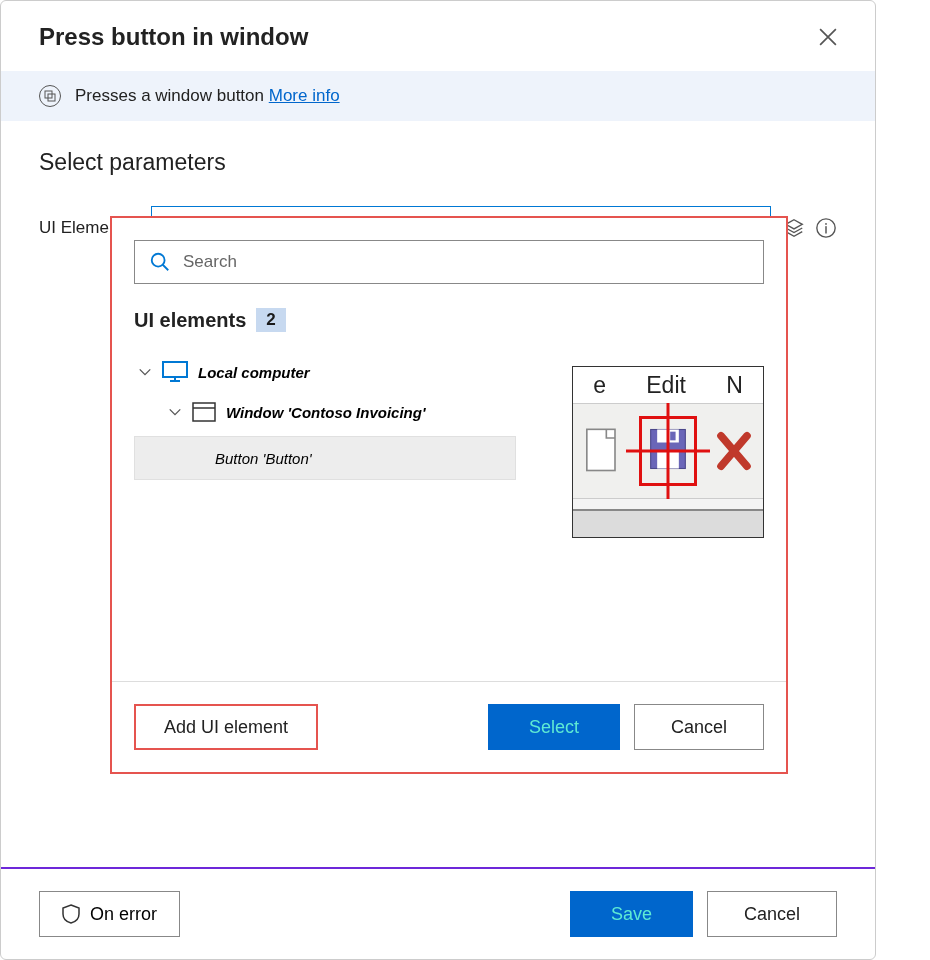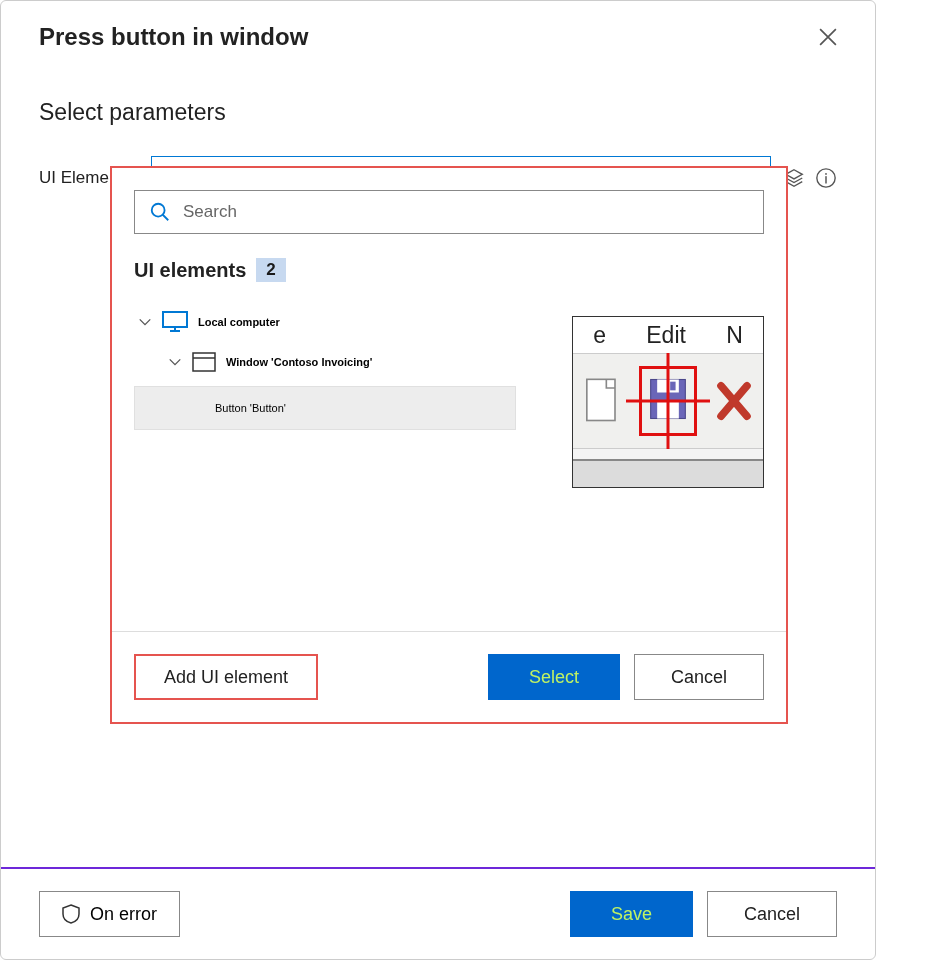--- a/index.html
+++ b/index.html
@@ -35,21 +35,21 @@
     position: absolute; left: 109px; top: 95px; width: 678px; height: 558px;
     border: 2px solid #e5544f; background: #fff; padding: 22px;
   }
   .search {
     border: 1px solid #888; height: 44px; display: flex; align-items: center;
     padding: 0 14px; gap: 12px; color: #666; font-size: 17px;
   }
   .search svg { width: 22px; height: 22px; color: #0078d4; }
   .sub-title { margin-top: 24px; font-size: 20px; font-weight: 600; color: #222; display: flex; align-items: center; gap: 10px; }
   .badge { background: #c7d9f0; color: #1a1a1a; font-size: 17px; font-weight: 600; padding: 2px 10px; }
-  .tree { margin-top: 20px; font-size: 11px; }
+  .tree { margin-top: 20px; font-size: 15px; font-style: italic; }
   .tree-row { display: flex; align-items: center; gap: 10px; height: 40px; }
   .tree-row .chev { width: 14px; color: #555; }
   .computer-ic { color: #0078d4; }
   .window-ic { color: #333; }
   .row-local { padding-left: 4px; font-weight: 600; }
   .row-window { padding-left: 34px; font-weight: 600; }
   .row-button { padding-left: 80px; background: #ededed; width: 382px; height: 44px; display: flex; align-items: center; margin-top: 4px; border: 1px solid #e0e0e0; }
   .preview {
     position: absolute; right: 22px; top: 148px; width: 192px; height: 172px;
     border: 1px solid #333; background: #f4f4f4; overflow: hidden;
@@ -65,40 +65,49 @@
   .target-box::after  { left: -16px; right: -16px; top: 50%; height: 3px; transform: translateY(-50%); }
   .dropdown-footer {
     position: absolute; left: 0; right: 0; bottom: 0; border-top: 1px solid #ddd;
     padding: 22px; display: flex; align-items: center; justify-content: space-between;
   }
   .add-btn {
     border: 2px solid #e5544f; background: #fff; color: #222; font-size: 18px;
     height: 46px; padding: 0 28px; cursor: pointer;
   }
   .right-btns { display: flex; gap: 14px; }
-  .btn-primary { background: #0066cc; color: #bef264; border: 1px solid #0066cc; font-size: 18px; height: 46px; padding: 0 40px; cursor: pointer; }
+  .btn-primary { background: #0066cc; color: #5eead4; border: 1px solid #0066cc; font-size: 18px; height: 46px; padding: 0 40px; cursor: pointer; }
   .btn-secondary { background: #fff; color: #222; border: 1px solid #888; font-size: 18px; height: 46px; padding: 8px 36px; cursor: pointer; }
   
   .dialog-footer {
     border-top: 2px solid #6d28d9; padding: 22px 38px; display: flex; align-items: center; justify-content: space-between;
   }
   .onerror { border: 1px solid #888; background: #fff; height: 46px; padding: 0 22px; font-size: 18px; display: flex; align-items: center; gap: 10px; cursor: pointer; }
 </style>
 </head>
 <body>
 
 <div class="dialog">
 
   <div class="titlebar">
     <h1>Press button in window</h1>
     <svg class="close-x" viewBox="0 0 16 16">
         <path d="M1 1 L15 15 M15 1 L1 15" stroke="currentColor" stroke-width="1.5" fill="none"></path>
       </svg>
   </div>
 
+  <div class="infobar">
+    <span class="icon-wrap">
+      <svg width="12" height="12" viewBox="0 0 12 12">
+          <rect x="1" y="1" width="7" height="7" fill="none" stroke="#555" stroke-width="1"></rect>
+          <rect x="4" y="4" width="7" height="7" fill="none" stroke="#555" stroke-width="1"></rect>
+        </svg>
+    </span>
+    <span><span>Presses a window button</span> <a href="#">More info</a></span>
+  </div>
 
   <div class="body">
     <div class="section-title">Select parameters</div>
 
     <div class="param-row">
       <div class="param-label">UI Element:</div>
       <div class="ui-select">
         <span>Local computer &gt; Window 'Contoso Invoicing' &gt; Button 'Button'</span>
         <svg width="18" height="18" viewBox="0 0 16 16">
             <path d="M2 5 L8 11 L14 5" fill="none" stroke="#444" stroke-width="1.5"></path>

